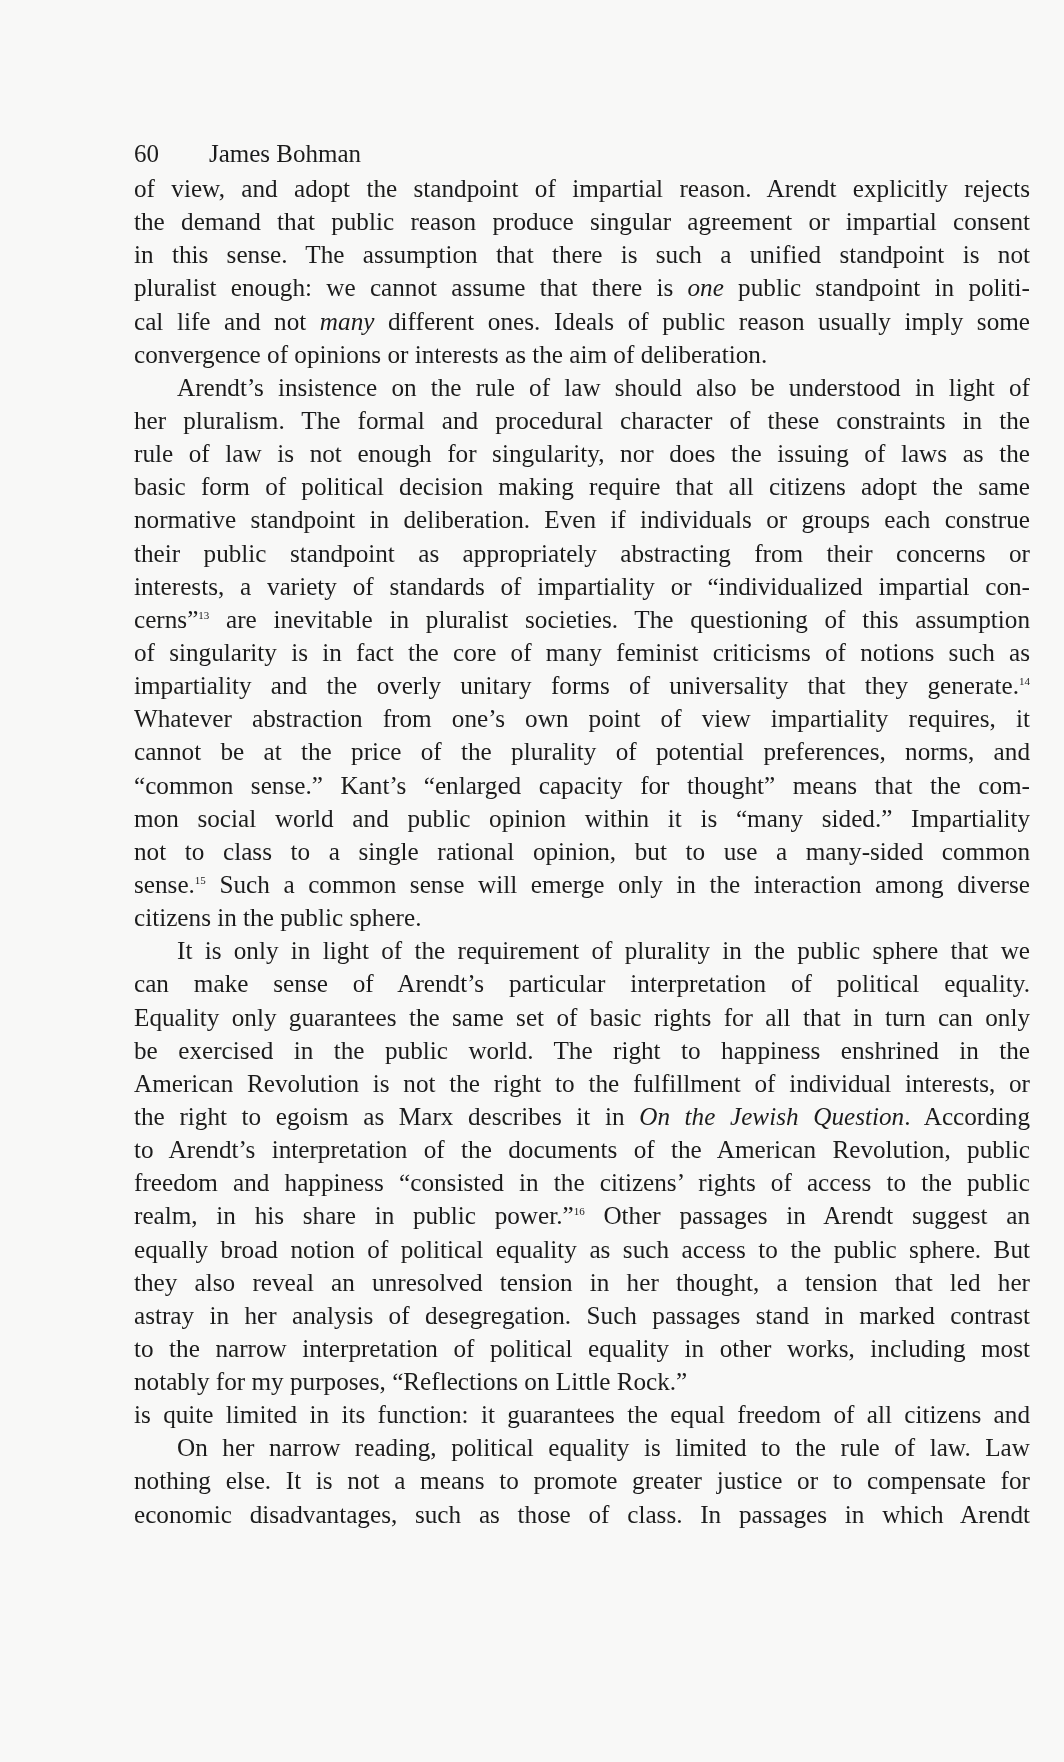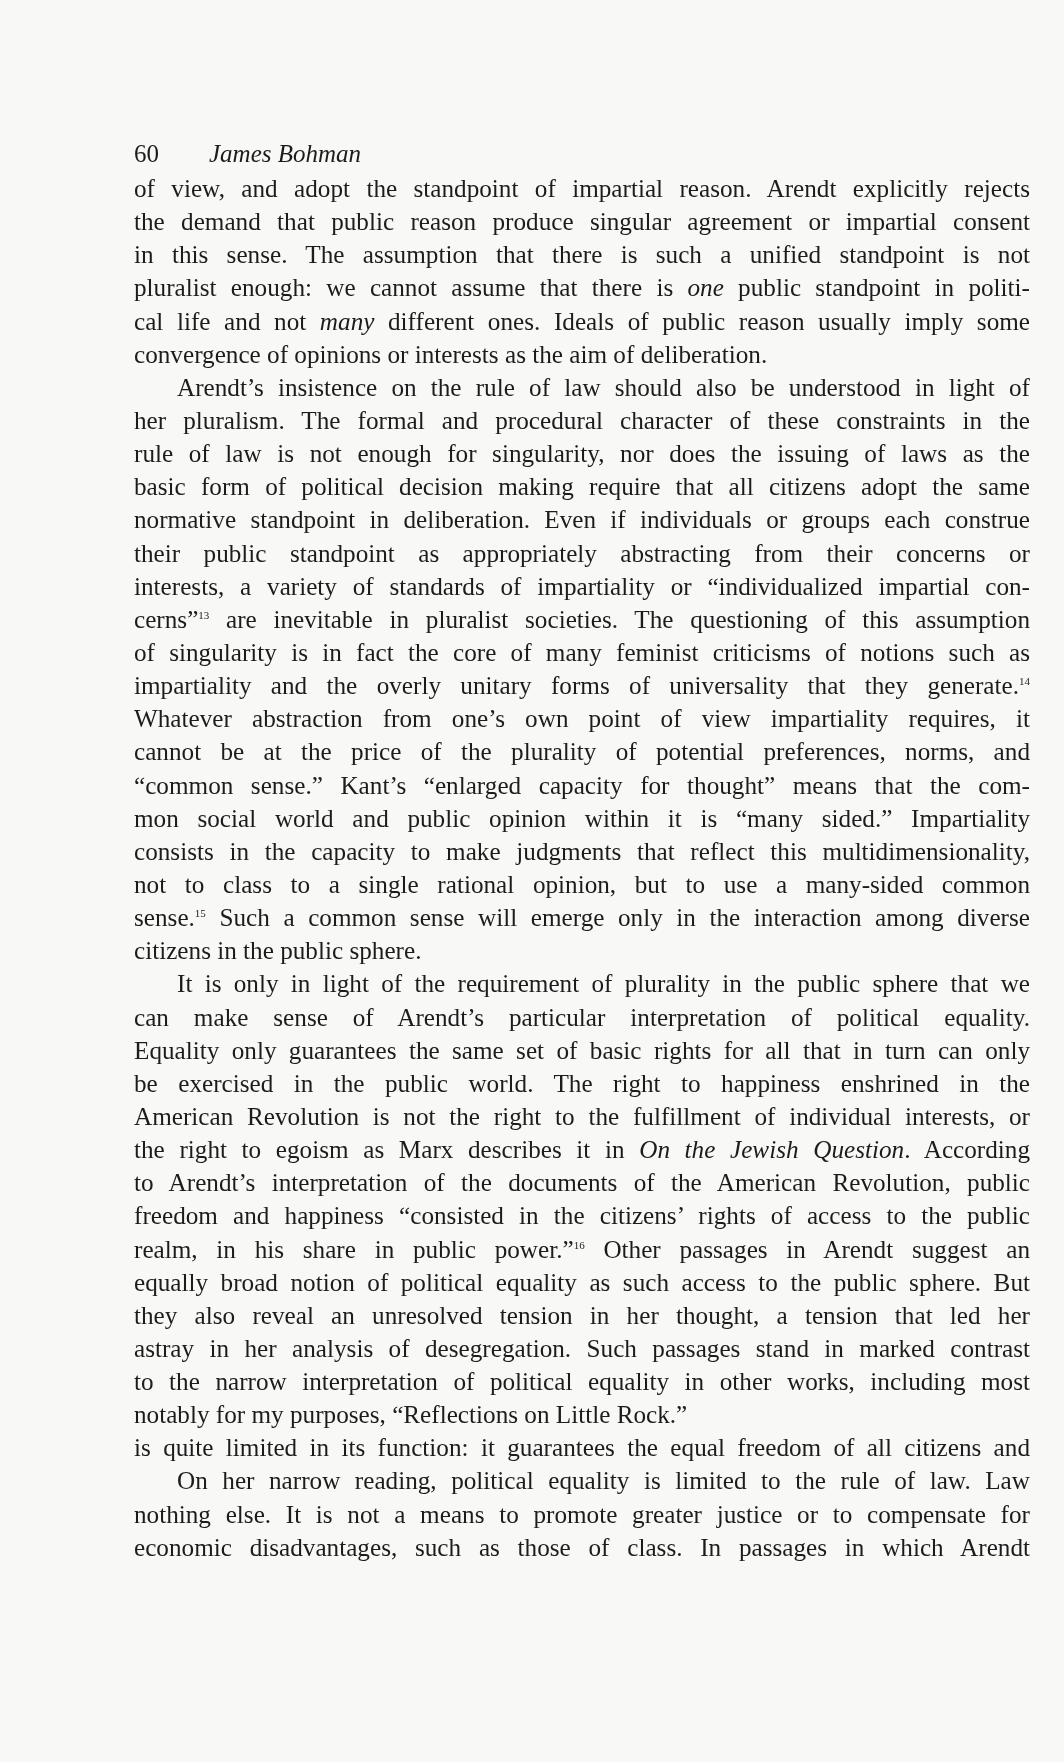--- a/index.html
+++ b/index.html
@@ -28,21 +28,20 @@
     font-size: 25px;
     line-height: 30px;
     white-space: nowrap;
   }
   .running-head .folio {
     display: inline-block;
     width: 75px;
     margin-top: 36px;
   }
   .running-head .author {
-    font-style: italic;
     text-align: right;
   }
   .body-text {
     position: absolute;
     left: 134px;
     top: 172px;
     width: 896px;
     font-size: 25.2px;
   }
   .line {
@@ -92,21 +91,20 @@
         <span class="line">normative standpoint in deliberation. Even if individuals or groups each construe</span>
         <span class="line">their public standpoint as appropriately abstracting from their concerns or</span>
         <span class="line">interests, a variety of standards of impartiality or “individualized impartial con-</span>
         <span class="line">cerns”<sup>13</sup> are inevitable in pluralist societies. The questioning of this assumption</span>
         <span class="line">of singularity is in fact the core of many feminist criticisms of notions such as</span>
         <span class="line">impartiality and the overly unitary forms of universality that they generate.<sup>14</sup></span>
         <span class="line">Whatever abstraction from one’s own point of view impartiality requires, it</span>
         <span class="line">cannot be at the price of the plurality of potential preferences, norms, and</span>
         <span class="line">“common sense.” Kant’s “enlarged capacity for thought” means that the com-</span>
         <span class="line">mon social world and public opinion within it is “many sided.” Impartiality</span>
-        <span class="line">consists in the capacity to make judgments that reflect this multidimensionality,</span>
         <span class="line">not to class to a single rational opinion, but to use a many-sided common</span>
         <span class="line">sense.<sup>15</sup> Such a common sense will emerge only in the interaction among diverse</span>
         <span class="line last">citizens in the public sphere.</span>
       </div>
       <div>
         <span class="line indent">It is only in light of the requirement of plurality in the public sphere that we</span>
         <span class="line">can make sense of Arendt’s particular interpretation of political equality.</span>
         <span class="line">Equality only guarantees the same set of basic rights for all that in turn can only</span>
         <span class="line">be exercised in the public world. The right to happiness enshrined in the</span>
         <span class="line">American Revolution is not the right to the fulfillment of individual interests, or</span>

